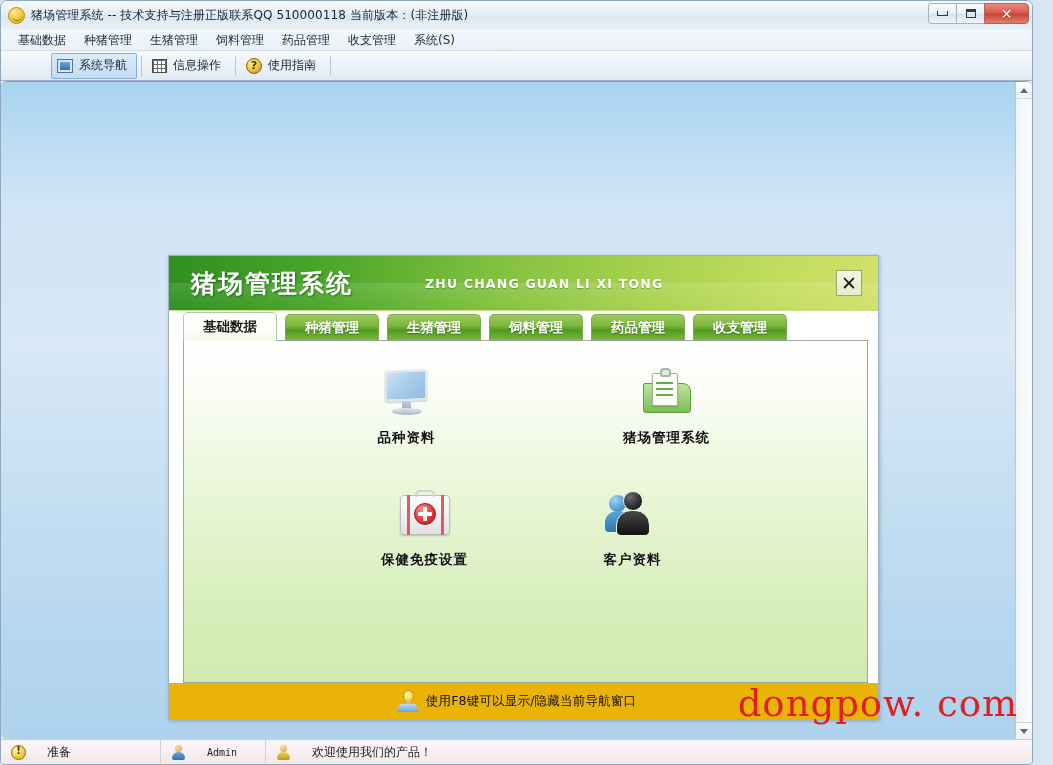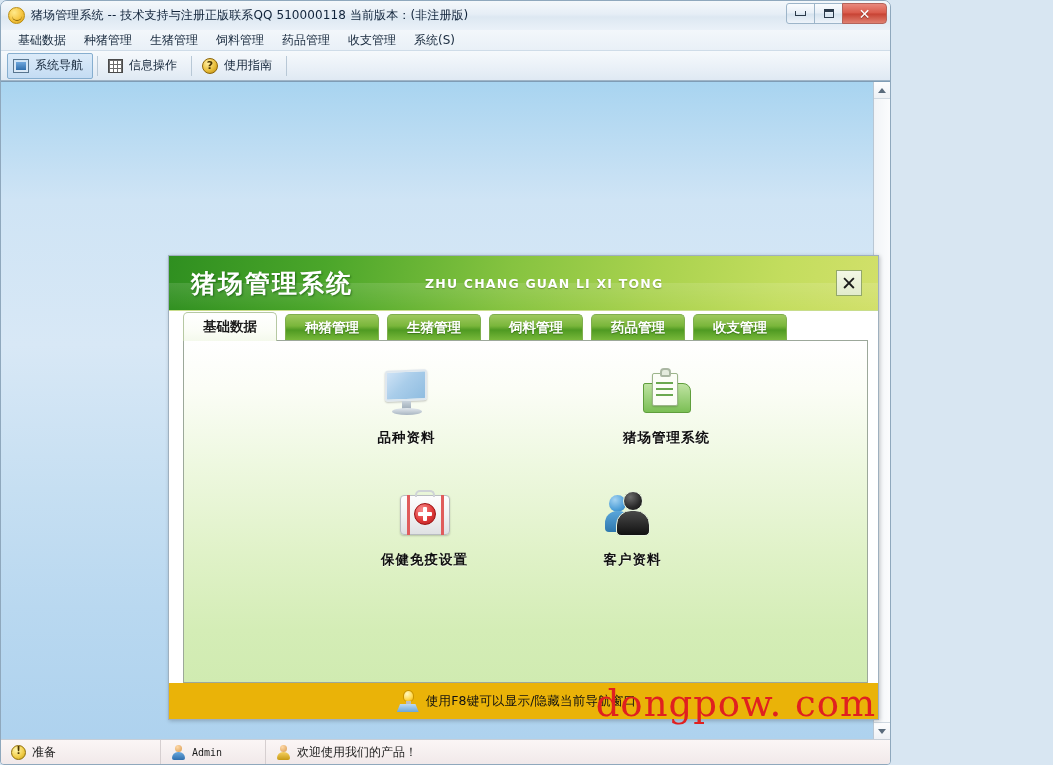--- a/index.html
+++ b/index.html
@@ -6,21 +6,21 @@
   html, body {
     width: 1053px; height: 765px;
     font-family: "DejaVu Sans", "Liberation Sans", sans-serif;
     overflow: hidden;
     background: #d8e6f2;
   }
 
   
   .app-window {
     position: absolute; left: 0; top: 0;
-    width: 891px; height: 765px;
+    width: 1033px; height: 765px;
     background: linear-gradient(to bottom, #e9f0f7 0%, #e4ecf5 100%);
     border: 1px solid #8fa8bd;
     border-radius: 7px 7px 4px 4px;
     display: flex; flex-direction: column;
     overflow: hidden;
   }
 
   
   .titlebar {
     height: 29px;
@@ -104,20 +104,21 @@
     padding: 0 9px 0 5px;
     gap: 6px;
     font-size: 12px; color: #14263a;
     border: 1px solid transparent;
     border-radius: 2px;
     white-space: nowrap;
   }
   .tb-btn.pressed {
     background: linear-gradient(to bottom, #dcebf9, #c4dcf3);
     border-color: #86aecf;
+    margin-left: 44px;
   }
   .tb-sep { width: 1px; height: 20px; background: #b8c8d6; margin: 0 4px; }
 
   .ic-nav {
     width: 16px; height: 14px;
     border: 1px solid #58758f;
     background: linear-gradient(to bottom, #cfe4f7, #dce9f6);
     position: relative;
   }
   .ic-nav::after {
@@ -141,20 +142,21 @@
     line-height: 1;
   }
 
   
   .client {
     flex: 1;
     position: relative;
     background: linear-gradient(to bottom, #a8d4f0 0%, #cfe4f5 18%, #d8e8f6 40%, #c6dff2 62%, #b9d8f0 80%, #aed2ee 100%);
     border-top: 1px solid #7f9cb5;
     overflow: hidden;
+    border-radius: 6px;
   }
   .scrollbar-v {
     position: absolute; right: 0; top: 0; bottom: 0;
     width: 17px;
     background: linear-gradient(to right, #f1f4f7, #fbfcfd);
     border-left: 1px solid #b9c7d4;
     display: flex; flex-direction: column; justify-content: space-between;
   }
   .sb-arrow {
     height: 17px;
@@ -475,21 +477,21 @@
     height: 25px;
     background: linear-gradient(to bottom, #fbf6f6, #f1e9ea);
     border-top: 1px solid #c7ced6;
     display: flex; align-items: center;
     flex: none;
     font-size: 12px; color: #1a1a1a;
   }
   .sb-pane {
     height: 100%;
     display: flex; align-items: center;
-    gap: 6px;
+    gap: 21px;
     padding: 0 10px;
     border-right: 1px solid #d6cfd0;
     white-space: nowrap;
   }
   .sb-pane.p1 { width: 160px; }
   .sb-pane.p2 { width: 105px; }
   .sb-pane.p3 { flex: 1; border-right: none; }
   .sb-pane.p2 .sb-label { font-family: "DejaVu Sans Mono", "Liberation Mono", monospace; font-size: 10px; }
   .ic-ready {
     width: 15px; height: 15px; flex: none;

